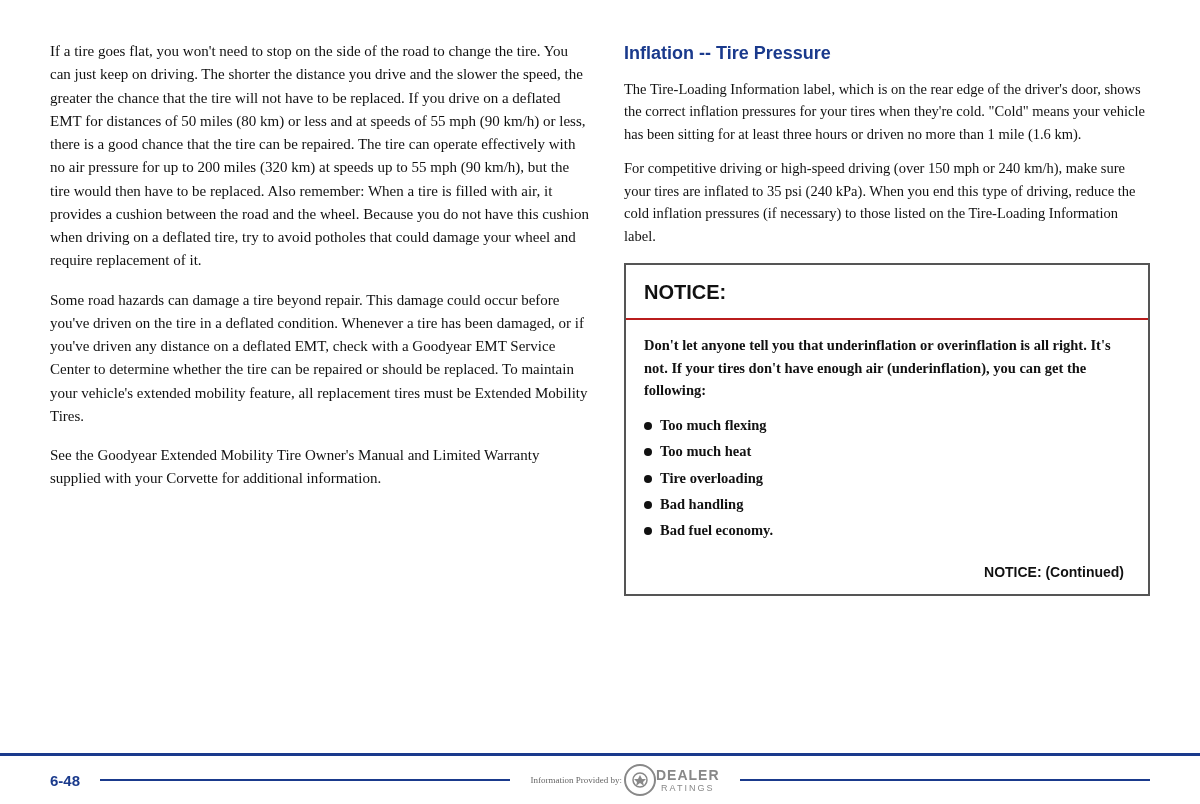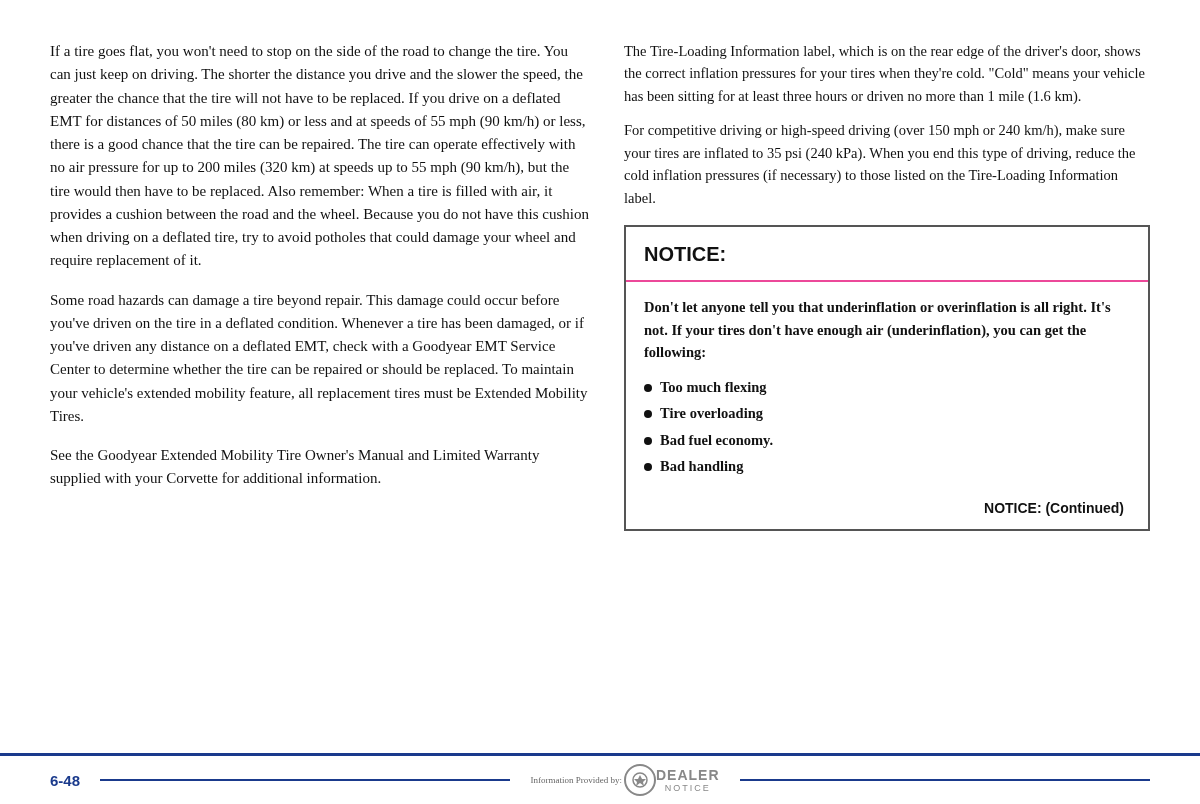--- a/index.html
+++ b/index.html
@@ -51,21 +51,21 @@
     }
     .right-column p {
       margin-bottom: 12px;
     }
     .notice-box {
       border: 2px solid #555;
       margin-top: 16px;
     }
     .notice-header {
       padding: 12px 18px 10px 18px;
-      border-bottom: 2px solid #ec4899;
+      border-bottom: 2px solid #b91c1c;
     }
     .notice-header-text {
       font-size: 20px;
       font-weight: bold;
       font-family: Arial, sans-serif;
     }
     .notice-body {
       padding: 14px 24px 10px 18px;
     }
     .notice-body p {
@@ -170,45 +170,50 @@
 <div class="page">
   <div class="content-area">
 
     <div class="left-column">
       <p>If a tire goes flat, you won't need to stop on the side of the road to change the tire. You can just keep on driving. The shorter the distance you drive and the slower the speed, the greater the chance that the tire will not have to be replaced. If you drive on a deflated EMT for distances of 50 miles (80 km) or less and at speeds of 55 mph (90 km/h) or less, there is a good chance that the tire can be repaired. The tire can operate effectively with no air pressure for up to 200 miles (320 km) at speeds up to 55 mph (90 km/h), but the tire would then have to be replaced. Also remember: When a tire is filled with air, it provides a cushion between the road and the wheel. Because you do not have this cushion when driving on a deflated tire, try to avoid potholes that could damage your wheel and require replacement of it.</p>
       <p>Some road hazards can damage a tire beyond repair. This damage could occur before you've driven on the tire in a deflated condition. Whenever a tire has been damaged, or if you've driven any distance on a deflated EMT, check with a Goodyear EMT Service Center to determine whether the tire can be repaired or should be replaced. To maintain your vehicle's extended mobility feature, all replacement tires must be Extended Mobility Tires.</p>
       <p>See the Goodyear Extended Mobility Tire Owner's Manual and Limited Warranty supplied with your Corvette for additional information.</p>
     </div>
 
     <div class="right-column">
+      <div class="section-title">Inflation -- Tire Pressure</div>
       <p>The Tire-Loading Information label, which is on the rear edge of the driver's door, shows the correct inflation pressures for your tires when they're cold. "Cold" means your vehicle has been sitting for at least three hours or driven no more than 1 mile (1.6 km).</p>
       <p>For competitive driving or high-speed driving (over 150 mph or 240 km/h), make sure your tires are inflated to 35 psi (240 kPa). When you end this type of driving, reduce the cold inflation pressures (if necessary) to those listed on the Tire-Loading Information label.</p>
 
       <div class="notice-box">
         <div class="notice-header">
           <span class="notice-header-text">NOTICE:</span>
         </div>
         <div class="notice-body">
           <p>Don't let anyone tell you that underinflation or overinflation is all right. It's not. If your tires don't have enough air (underinflation), you can get the following:</p>
           <ul class="notice-list">
             <li>
               <span class="bullet-dot"></span>
               <span>Too much flexing</span>
             </li>
             <li>
               <span class="bullet-dot"></span>
+              <span>Too much heat</span>
+            </li>
+            <li>
+              <span class="bullet-dot"></span>
               <span>Tire overloading</span>
             </li>
             <li>
               <span class="bullet-dot"></span>
+              <span>Bad handling</span>
+            </li>
+            <li>
+              <span class="bullet-dot"></span>
               <span>Bad fuel economy.</span>
-            </li>
-            <li>
-              <span class="bullet-dot"></span>
-              <span>Bad handling</span>
             </li>
           </ul>
           <div class="notice-continued">NOTICE: (Continued)</div>
         </div>
       </div>
     </div>
 
   </div>
 
   <div class="footer">
@@ -218,19 +223,19 @@
       <span class="footer-logo-small">Information Provided by:</span>
       <div class="dealer-logo">
         <div class="dealer-circle">
           <svg viewBox="0 0 18 18">
             <circle cx="9" cy="9" r="7" fill="none" stroke="#888" stroke-width="1.5"></circle>
             <path d="M9 4 L11 8 L15 8 L12 11 L13 15 L9 12 L5 15 L6 11 L3 8 L7 8 Z" fill="#888"></path>
           </svg>
         </div>
         <div>
           <div class="dealer-text">DEALER</div>
-          <div class="dealer-sub">NOTICE</div>
+          <div class="dealer-sub">RATINGS</div>
         </div>
       </div>
     </div>
     <div class="footer-line"></div>
   </div>
 </div>
 
 </body></html>

